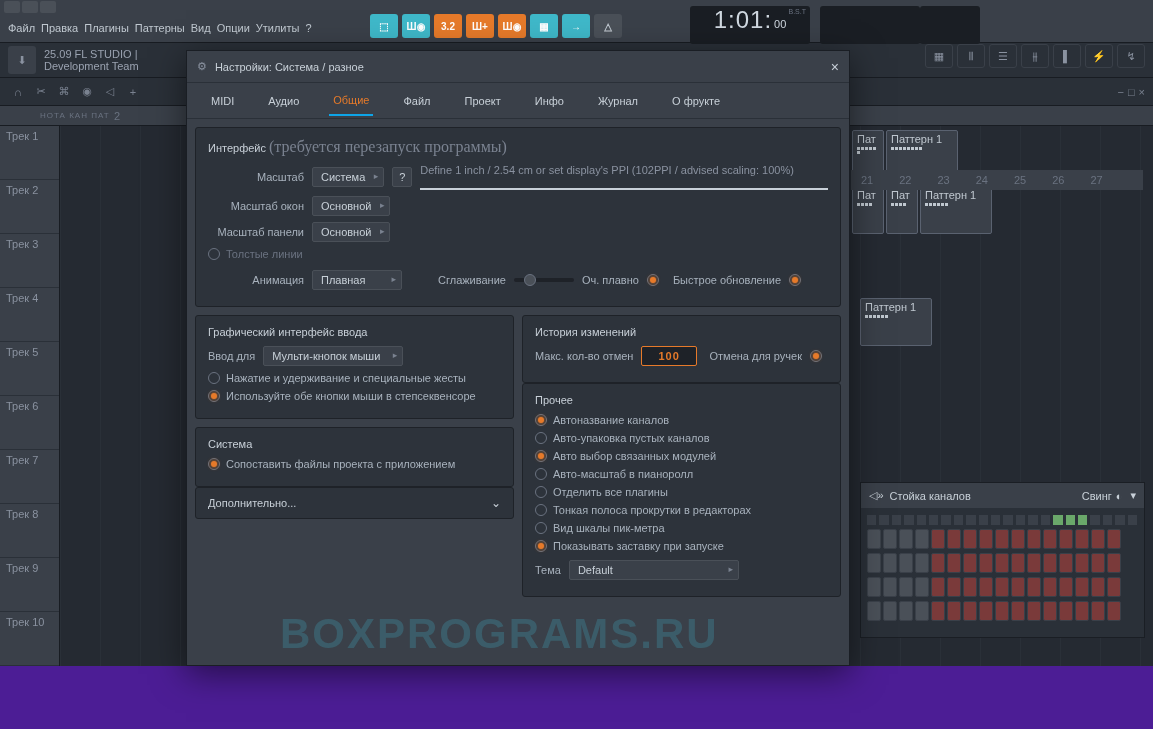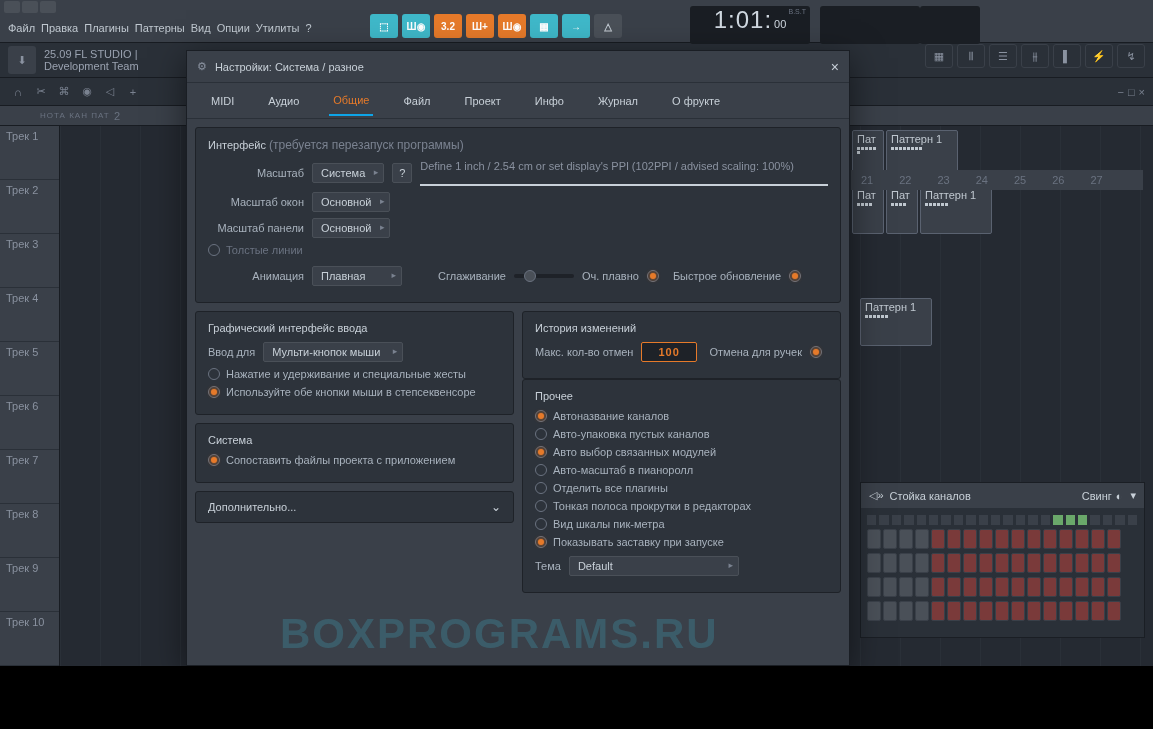--- a/index.html
+++ b/index.html
@@ -1,18 +1,18 @@
 <!DOCTYPE html>
 <html><head>
 <meta charset="utf-8">
 <style>
 * { margin: 0; padding: 0; box-sizing: border-box; font-family: Tahoma, Arial, sans-serif; font-size: 11px; }
 body { background: #1a1e24; width: 1153px; height: 729px; overflow: hidden; color: #a8b2bd; }
 
-.app-window { position: relative; width: 100%; height: 100%; background: #000000; }
+.app-window { position: relative; width: 100%; height: 100%; background: #4c1d95; }
 
 
 .titlebar { height: 14px; background: #3a4049; display: flex; align-items: center; padding: 0 4px; gap: 4px; }
 .titlebar-controls { display: flex; gap: 2px; }
 .titlebar-btn { width: 16px; height: 12px; background: #4a5058; border-radius: 2px; }
 
 .menubar { height: 28px; background: #3a4049; display: flex; align-items: center; padding: 0 8px; gap: 6px; color: #c0c8d0; position: relative; }
 .menubar span { cursor: default; }
 .transport-area { position: absolute; left: 370px; top: 0; display: flex; gap: 4px; align-items: center; }
 .tb-btn { width: 28px; height: 24px; border-radius: 3px; display: flex; align-items: center; justify-content: center; font-size: 10px; font-weight: bold; }
@@ -60,21 +60,21 @@
 .dialog-header { height: 32px; background: #3a4049; display: flex; align-items: center; padding: 0 10px; color: #c8d0d8; border-bottom: 1px solid #2a3038; }
 .dialog-gear { margin-right: 8px; color: #8a92a0; }
 .dialog-close { margin-left: auto; color: #c8d0d8; cursor: pointer; font-size: 14px; }
 .dialog-tabs { height: 36px; display: flex; align-items: center; padding: 0 20px; gap: 26px; border-bottom: 1px solid #2a3038; }
 .dialog-tab { color: #c8d0d8; padding: 8px 4px; cursor: pointer; }
 .dialog-tab.active { color: #e67a2a; border-bottom: 2px solid #0ea5e9; }
 .dialog-body { padding: 8px; display: flex; flex-direction: column; gap: 8px; height: calc(100% - 68px); overflow: hidden; }
 
 .panel { background: #2d333b; border: 1px solid #1e2228; border-radius: 3px; padding: 10px 12px; }
 .panel-title { color: #c8d0d8; margin-bottom: 8px; }
-.panel-title .hint { color: #7a8290; font-size: 12px; }
+.panel-title .hint { color: #7a8290; font-size: 16px; font-family: Liberation Serif, serif; }
 .row { display: flex; align-items: center; gap: 8px; margin-bottom: 6px; }
 .row-label { width: 96px; text-align: right; color: #a8b2bd; }
 .dropdown { background: #3a4049; border: 1px solid #4a5058; border-radius: 2px; padding: 3px 18px 3px 8px; color: #c8d0d8; position: relative; min-width: 68px; }
 .dropdown::after { content: '▸'; position: absolute; right: 5px; top: 3px; color: #7a8290; font-size: 9px; }
 .qbtn { width: 20px; height: 20px; background: #3a4049; border: 1px solid #4a5058; border-radius: 2px; display: flex; align-items: center; justify-content: center; color: #c8d0d8; }
 .ppi-text { color: #8a92a0; font-size: 10px; }
 .ppi-track { height: 2px; background: #c8d0d8; flex: 1; margin-top: 12px; }
 
 .radio-dot { width: 12px; height: 12px; border: 1px solid #6a7280; border-radius: 50%; display: inline-flex; align-items: center; justify-content: center; margin-right: 6px; flex-shrink: 0; }
 .radio-dot.on::after { content: ''; width: 6px; height: 6px; border-radius: 50%; background: #e67a2a; box-shadow: 0 0 4px #e67a2a; }
@@ -335,21 +335,21 @@
                 <span>Используйте обе кнопки мыши в степсеквенсоре</span>
               </div>
           </div>
           <div class="panel" style="margin-top:8px;">
             <div class="panel-title">Система</div>
             <div class="radio-row">
                 <span class="radio-dot on"></span>
                 <span>Сопоставить файлы проекта с приложением</span>
               </div>
           </div>
-          <div class="expand-row" style="margin-top:8px;">
+          <div class="expand-row" style="">
             <span>Дополнительно...</span>
             <span class="chev">⌄</span>
           </div>
         </div>
         <div>
           <div class="panel">
             <div class="panel-title">История изменений</div>
             <div class="row">
               <span>Макс. кол-во отмен</span>
               <div class="num-input">100</div>

